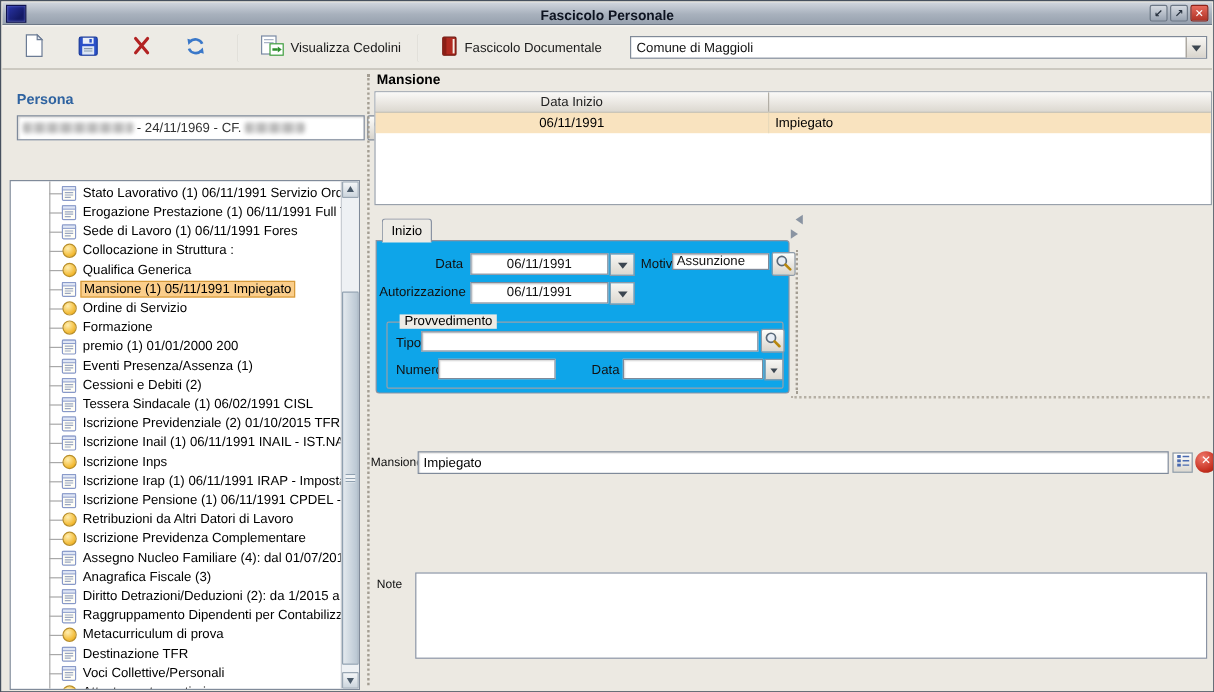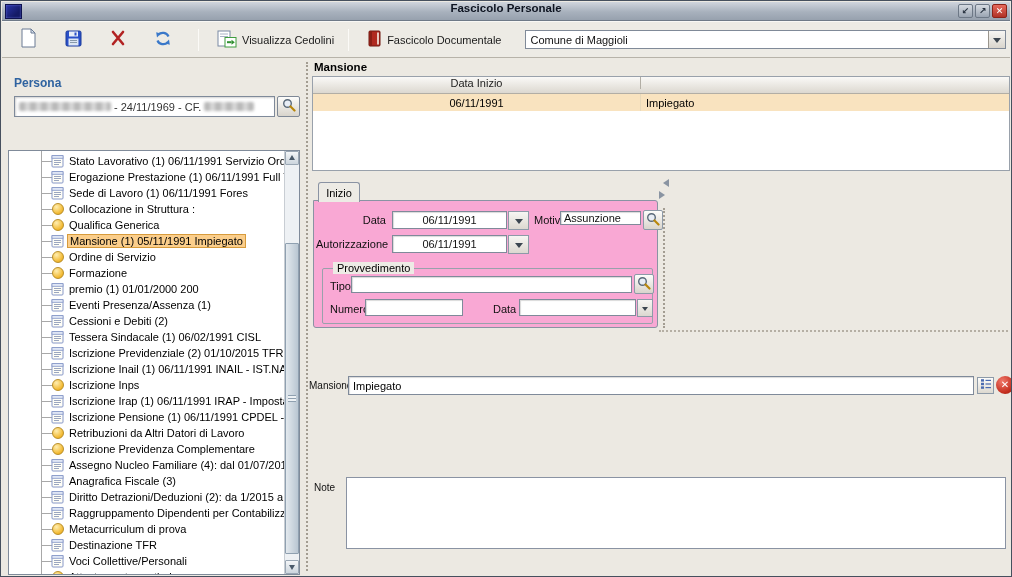--- a/index.html
+++ b/index.html
@@ -8,21 +8,21 @@
     --persona-blue:#2f63a0;
     --close-red:#c0392b;
   }
   *{box-sizing:border-box;margin:0;padding:0;font-family:"Liberation Sans","DejaVu Sans",sans-serif;}
   body{background:#fff;}
   .window{position:relative;width:1012px;height:577px;background:#ece9e2;border:1px solid #46505e;overflow:hidden;}
 
   
   .titlebar{position:absolute;left:1px;top:1px;right:1px;height:19px;
     background:linear-gradient(#d0d5dd,#a8b1bd 55%,#97a1ae);border-bottom:1px solid #6f7a88;
-    display:flex;align-items:flex-start;}
+    display:flex;align-items:flex-end;}
   .app-logo{position:absolute;left:3px;top:2px;width:17px;height:15px;border:1px solid #0e1250;
     background:linear-gradient(135deg,#2a35a8,#141a66 70%);box-shadow:inset 0 0 2px #6a74e0;}
   .title{flex:1;text-align:center;font-size:11.5px;font-weight:bold;color:#0d1320;}
   .win-controls{position:absolute;right:3px;top:2px;display:flex;gap:2px;}
   .wbtn{width:15px;height:14px;border:1px solid #6d7886;border-radius:2px;
     background:linear-gradient(#d5dae1,#9aa4b2);font-size:9px;font-weight:bold;color:#26303e;
     display:flex;align-items:center;justify-content:center;cursor:pointer;padding:0;line-height:1;}
   .wbtn.close{background:linear-gradient(#e66a5c,#b03226);border-color:#8c2218;color:#fff;}
 
   
@@ -37,21 +37,21 @@
   .combo-text{flex:1;font-size:11px;padding-left:4px;color:#111;white-space:nowrap;overflow:hidden;}
   .combo-btn{width:17px;height:17px;background:linear-gradient(#f7f6f3,#d9d5cd);
     border-left:1px solid #9a958c;display:flex;align-items:center;justify-content:center;}
   .tri-down{width:0;height:0;border:4px solid transparent;border-top:5px solid #3c4650;margin-top:5px;}
   .tri-up{width:0;height:0;border:4px solid transparent;border-bottom:5px solid #3c4650;margin-bottom:5px;}
 
   
   .left-panel{position:absolute;left:1px;top:57px;width:300px;bottom:1px;}
   .persona-label{position:absolute;left:12px;top:18px;font-size:12px;font-weight:bold;color:var(--persona-blue);}
   .persona-row{position:absolute;left:12px;top:38px;display:flex;align-items:center;}
-  .persona-input{width:261px;height:21px;background:#fff;border:1px solid #7f8a9a;
+  .persona-input{width:290px;height:21px;background:#fff;border:1px solid #7f8a9a;
     box-shadow:inset 1px 1px 2px rgba(0,0,0,.18);display:flex;align-items:center;padding:0 4px;
     font-size:11px;color:#333;cursor:text;overflow:hidden;}
   .redact{display:inline-block;height:9px;border-radius:2px;filter:blur(1.6px);
     background:repeating-linear-gradient(90deg,#b9b9b9 0 6px,#d6d6d6 6px 11px);}
   .redact.r1{width:92px;margin-right:3px;}
   .redact.r2{width:50px;margin-left:3px;}
   .pvis{white-space:nowrap;}
   .mag-btn{width:23px;height:21px;margin-left:2px;border:1px solid #7e8896;border-radius:2px;
     background:linear-gradient(#fdfdfb,#d8d4cc);display:flex;align-items:center;justify-content:center;cursor:pointer;padding:0;}
 
@@ -82,33 +82,33 @@
 
   
   .v-splitter{position:absolute;left:301px;top:57px;width:10px;bottom:1px;cursor:col-resize;}
   .v-splitter::before{content:"";position:absolute;left:4px;top:4px;bottom:4px;
     border-left:2px dotted #a39d92;}
 
   
   .right-panel{position:absolute;left:311px;top:57px;right:1px;bottom:1px;}
   .rp-header{position:absolute;left:2px;top:3px;font-size:11.5px;font-weight:bold;color:#000;}
   .mtable{position:absolute;left:0;top:18px;right:0;height:95px;background:#fff;border:1px solid #99a1ab;}
-  .thead{display:flex;height:17px;background:linear-gradient(#faf9f7,#dcd8d0);border-bottom:1px solid #b2aea5;flex-direction:column;}
+  .thead{display:flex;height:17px;background:linear-gradient(#faf9f7,#dcd8d0);border-bottom:1px solid #b2aea5;}
   .th{font-size:11px;color:#222;display:flex;align-items:center;justify-content:center;cursor:pointer;}
   .th.c1{width:328px;border-right:1px solid #b2aea5;}
   .th.c2{flex:1;}
   .trow{display:flex;height:17px;background:var(--row-selected);}
   .td{font-size:11px;display:flex;align-items:center;}
   .td.c1{width:328px;justify-content:center;border-right:1px solid #e8d9ba;}
   .td.c2{flex:1;padding-left:5px;}
 
   .tab{position:absolute;left:6px;top:124px;width:42px;height:20px;background:#edebe5;
     border:1px solid #8a93a3;border-bottom:none;border-radius:3px 3px 0 0;z-index:2;
     font-size:11px;display:flex;align-items:center;justify-content:center;cursor:pointer;}
-  .tabpanel{position:absolute;left:1px;top:142px;width:345px;height:128px;background:#f9a8d4;
+  .tabpanel{position:absolute;left:1px;top:142px;width:345px;height:128px;background:#0ea5e9;
     border:1px solid #8a93a3;border-radius:0 3px 3px 3px;}
   .tp-lbl{position:absolute;font-size:11px;color:#111;white-space:nowrap;}
   .tp-inp{position:absolute;background:#fff;border:1px solid #7f8a9a;
     box-shadow:inset 1px 1px 1px rgba(0,0,0,.15);font-size:11px;padding:0 3px;color:#111;}
   .lbl-data{left:6px;top:13px;width:66px;text-align:right;}
   .inp-data{left:78px;top:10px;width:115px;height:18px;text-align:center;}
   .dd{position:absolute;border:1px solid #8d9aa8;background:linear-gradient(#f7f6f3,#dcd8d0);
     display:flex;align-items:center;justify-content:center;cursor:pointer;padding:0;}
   .dd-data{left:194px;top:10px;width:21px;height:19px;}
   .lbl-motivo{left:220px;top:13px;}

